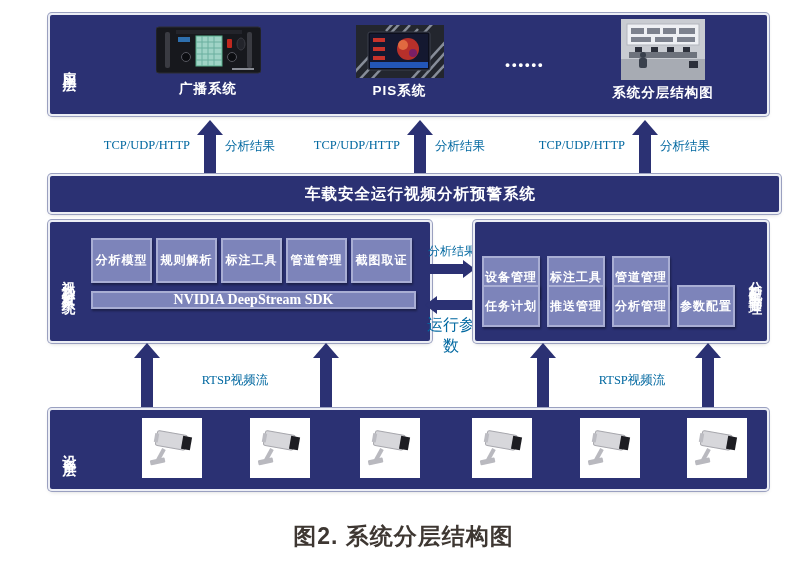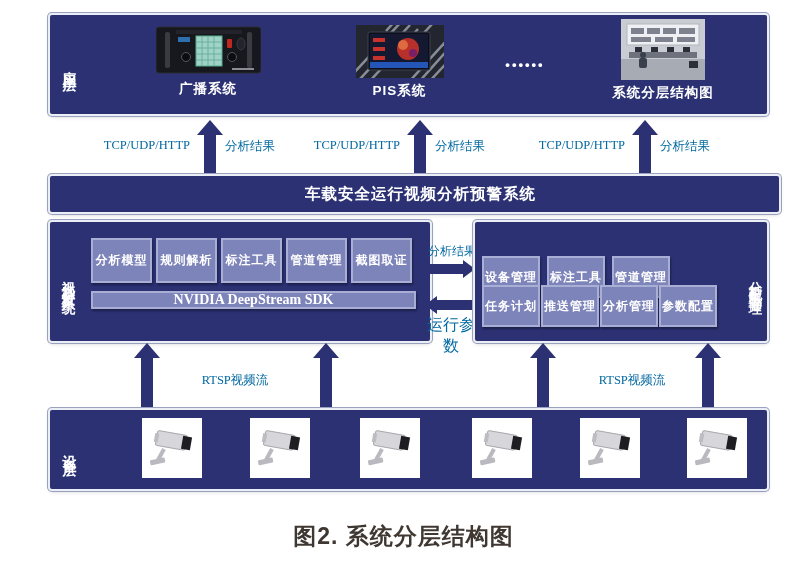--- a/index.html
+++ b/index.html
@@ -189,21 +189,21 @@
       <div class="head"></div>
   </div>
   <div class="flow-label" style="left:424px;top:315px;width:54px;text-align:center;font-size:16px;">运行参数</div>
 
   <div class="panel" style="left:475px;top:222px;width:292px;height:119px;">
     <div class="modrow cfgrow" style="left:7px;top:14px;gap:7px;margin-top:20px;">
       <div class="mod">设备管理</div>
       <div class="mod">标注工具</div>
       <div class="mod">管道管理</div>
     </div>
-    <div class="modrow cfgrow" style="left:7px;top:63px;gap:1px;">
+    <div class="modrow cfgrow" style="left:7px;top:63px;gap:7px;">
       <div class="mod">任务计划</div>
       <div class="mod">推送管理</div>
       <div class="mod">分析管理</div>
       <div class="mod">参数配置</div>
     </div>
     <div class="vlabel" style="right:4px;left:auto;font-size:13.5px;">分析配置管理</div>
   </div>
 
   <div class="arrow-up" style="left:134px;top:343px;height:66px;">
     <div class="head"></div>

